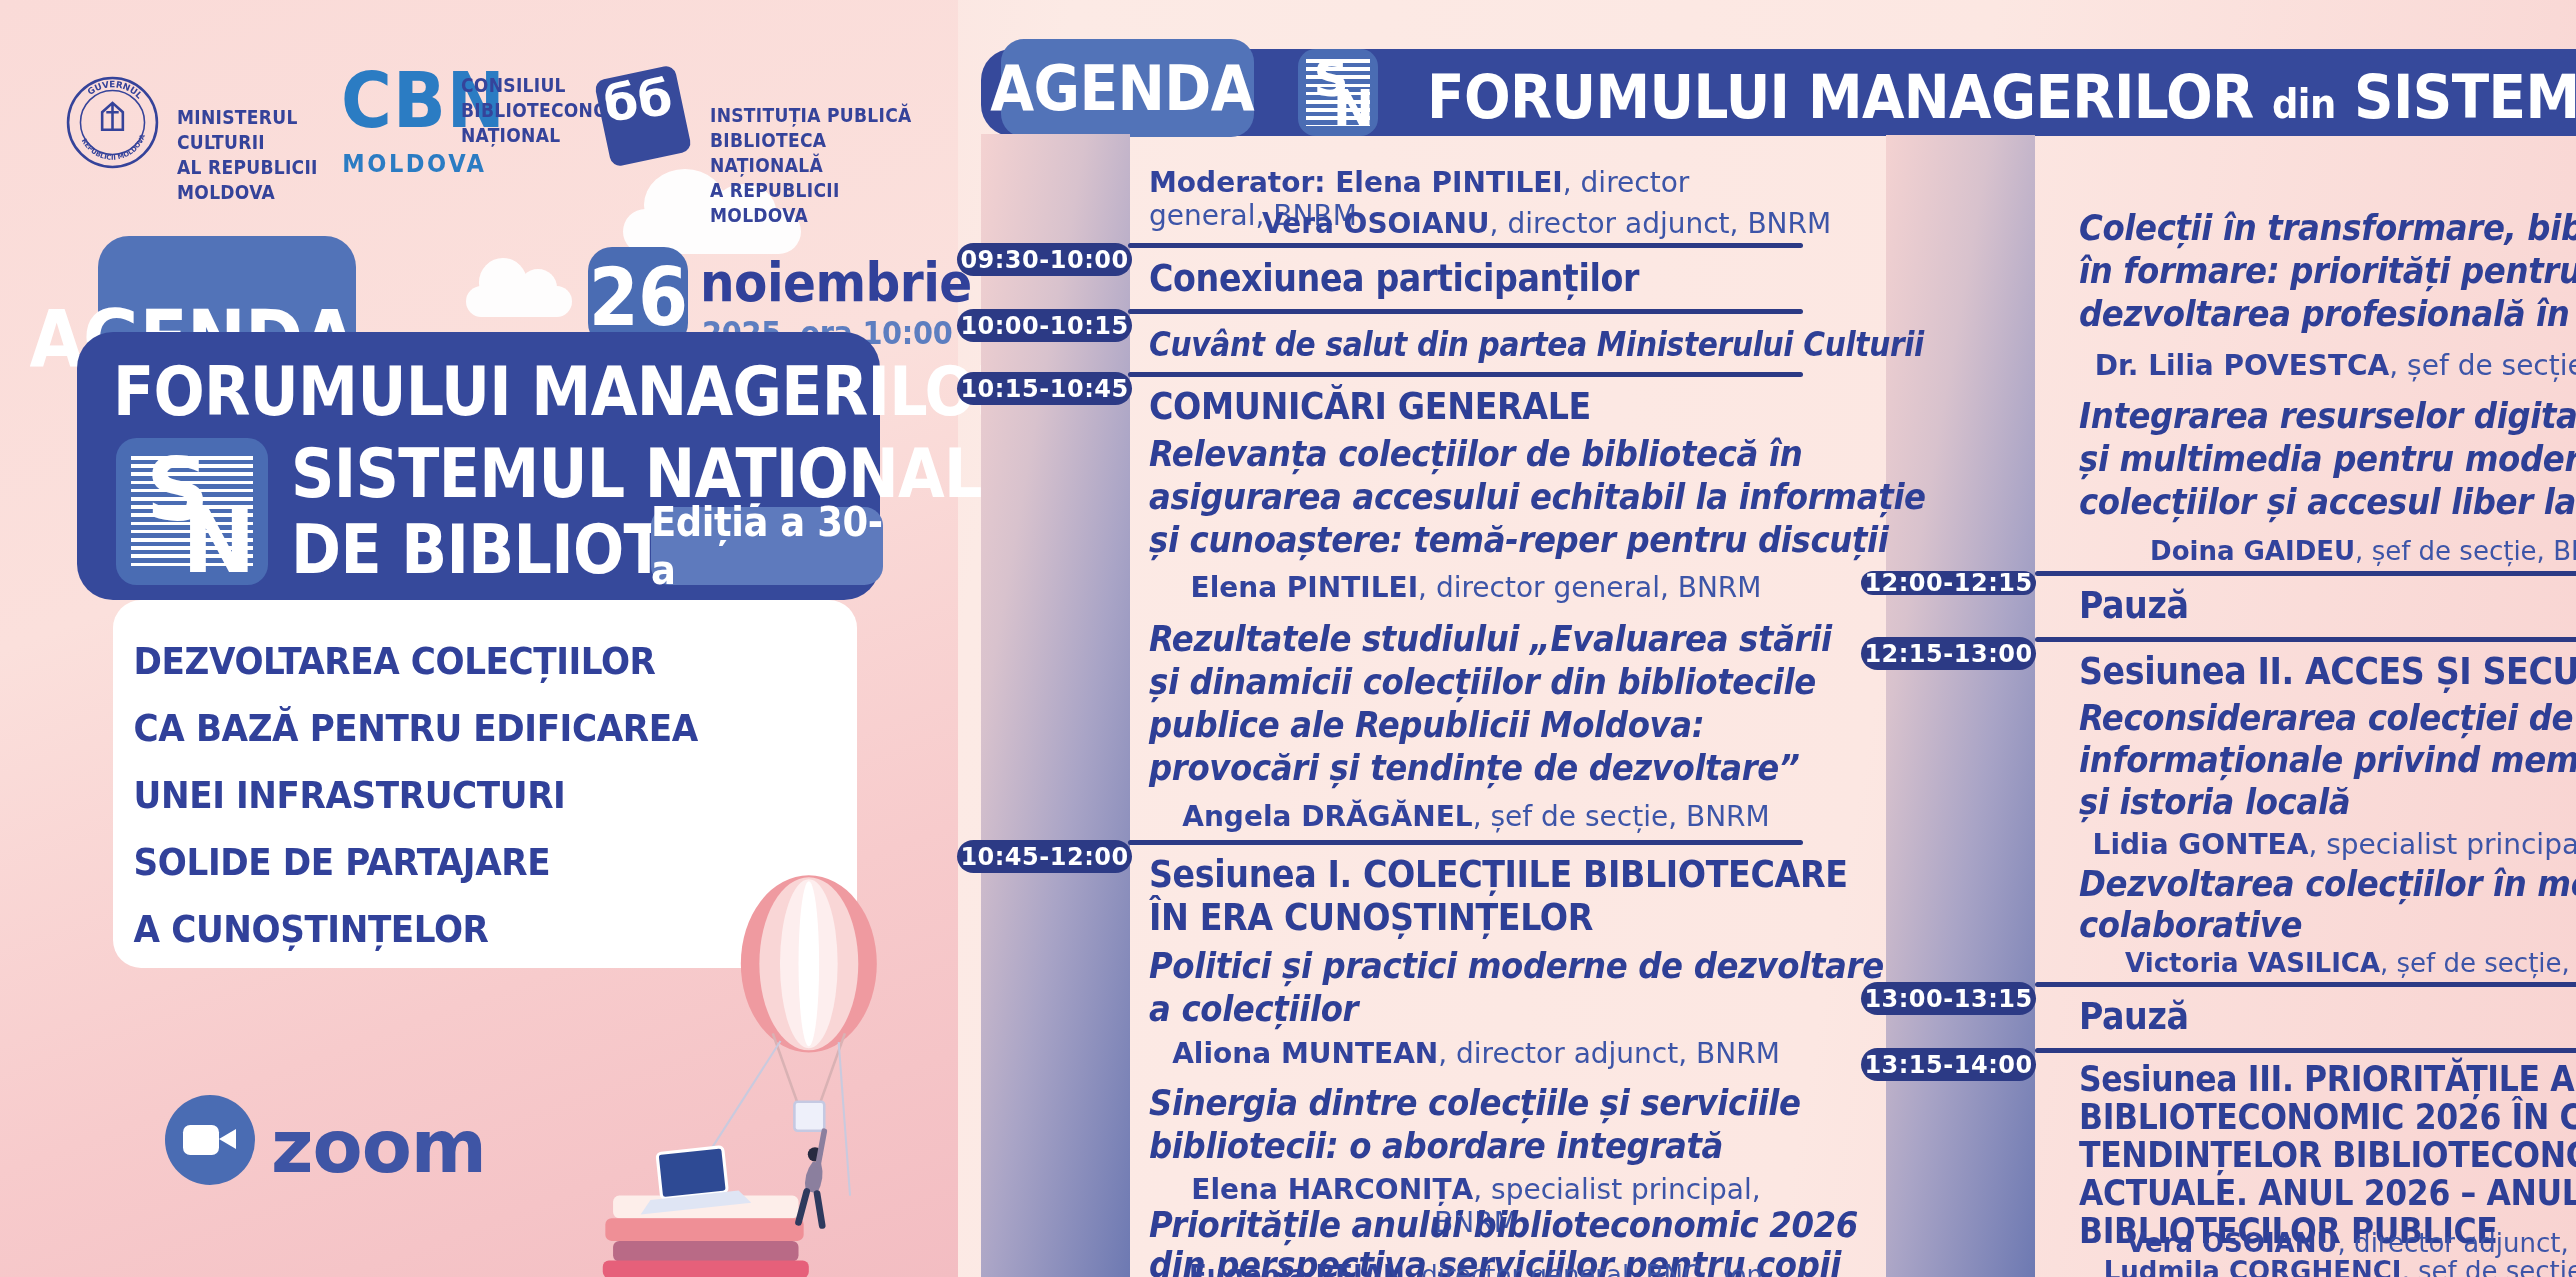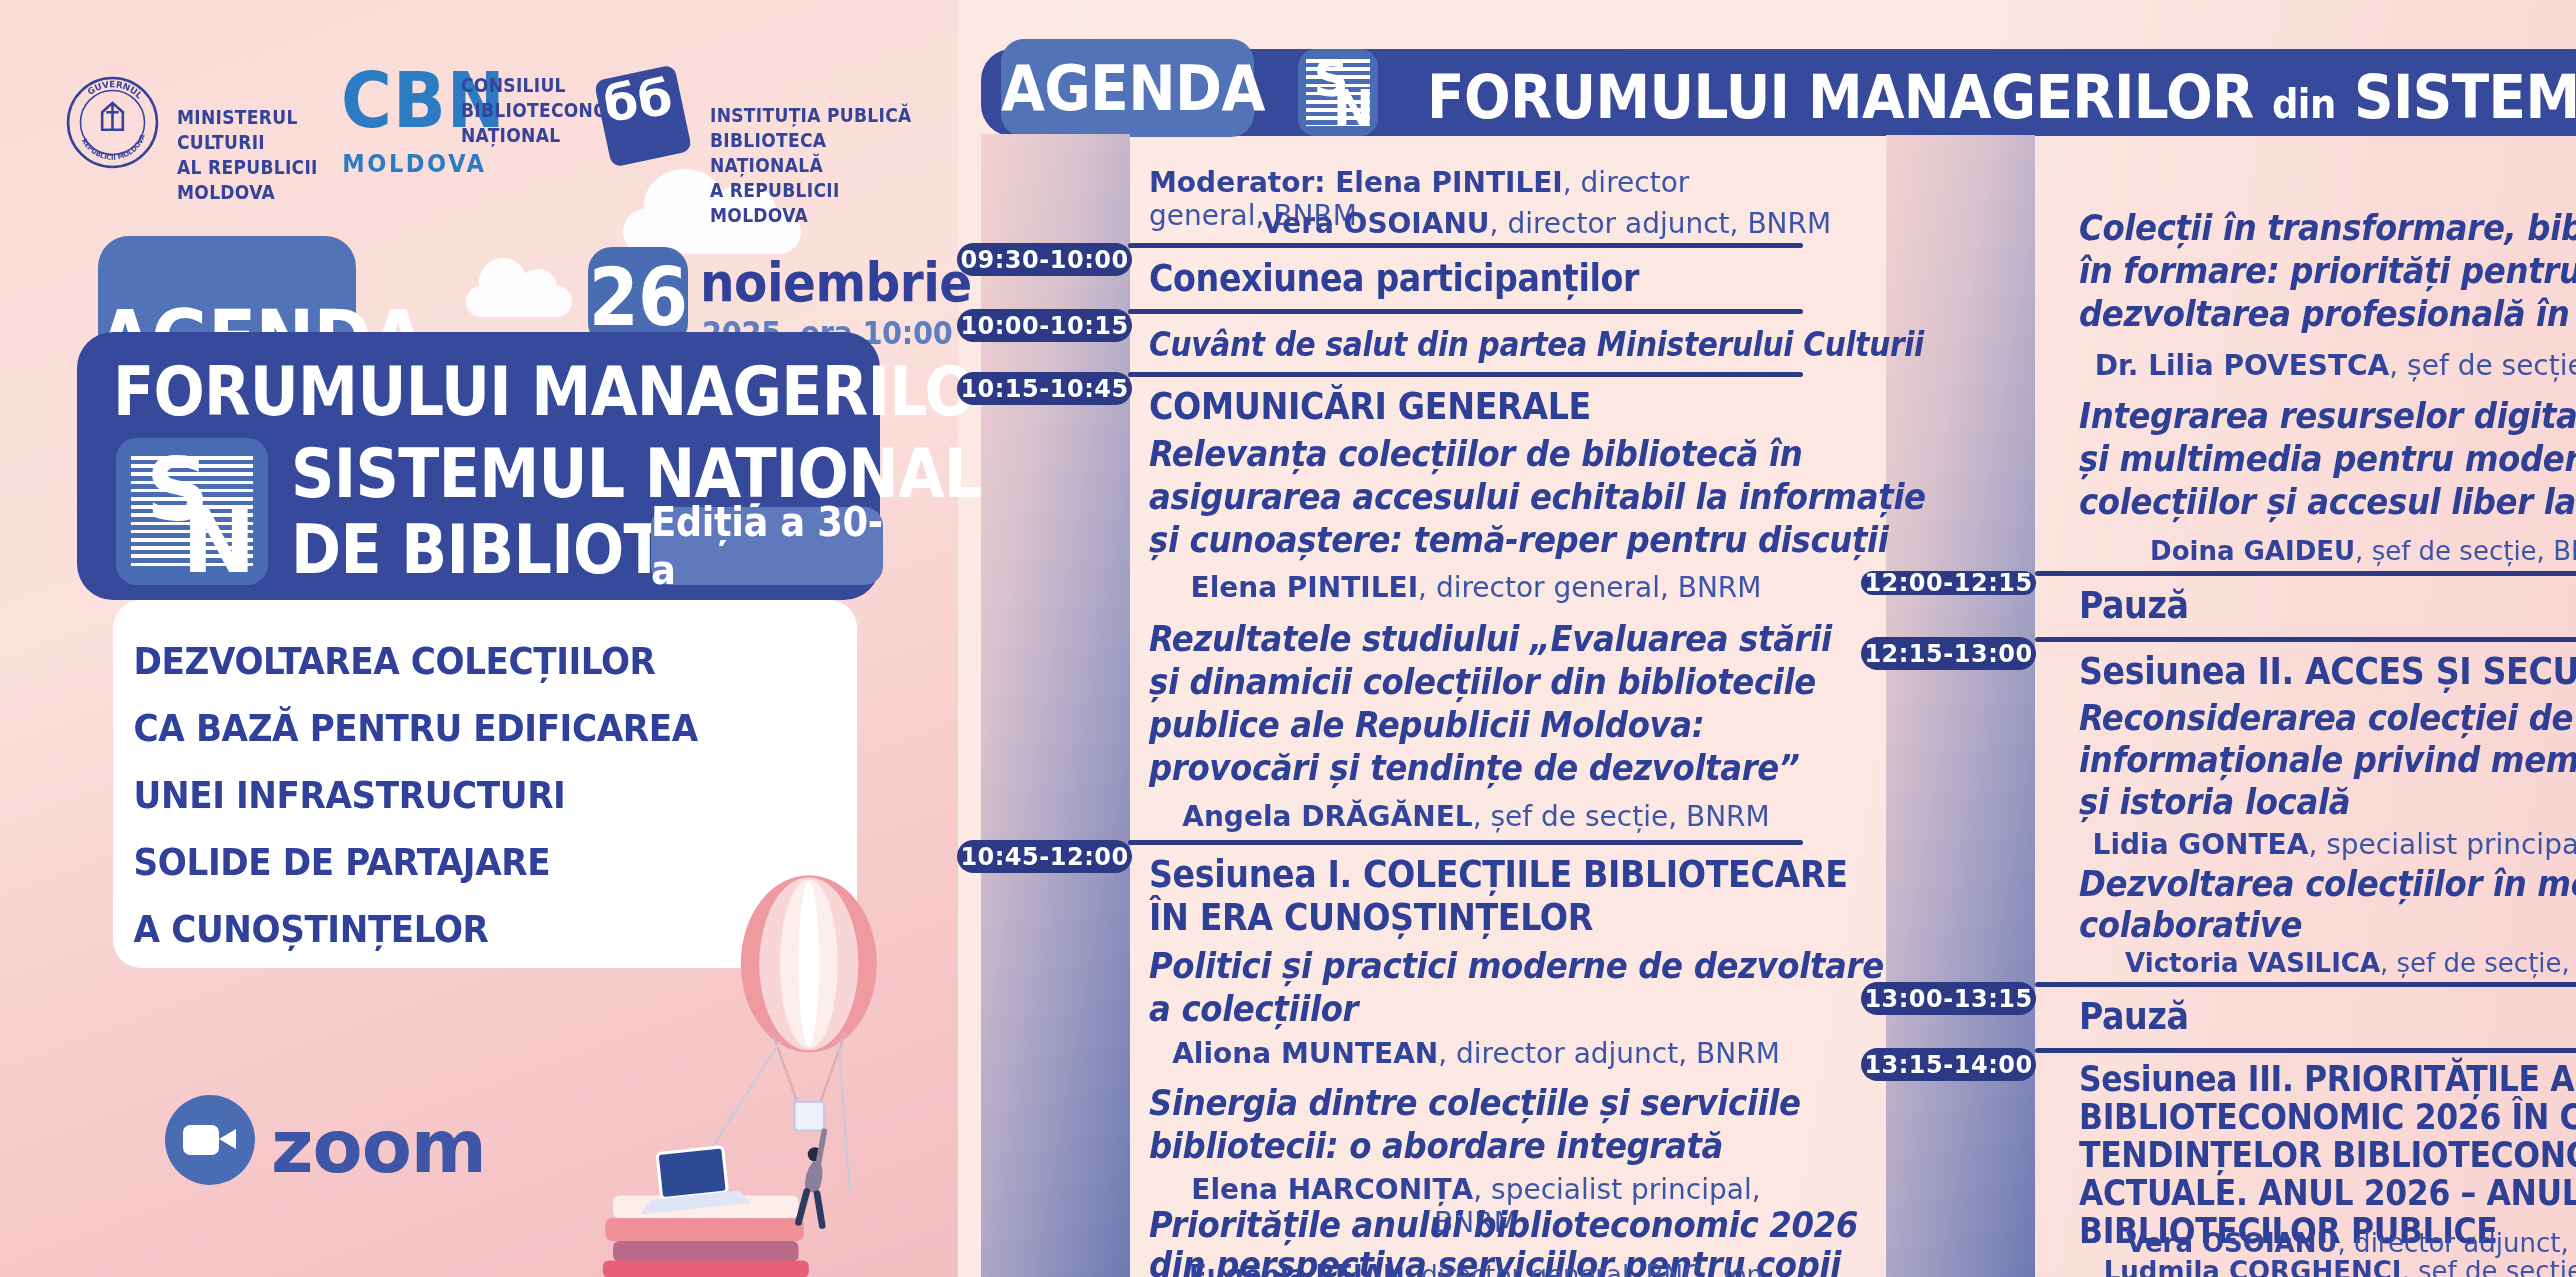--- a/index.html
+++ b/index.html
@@ -16,21 +16,21 @@
   .pillar{background:linear-gradient(100deg,#f4d2d1 0%,#d8c2cd 30%,#a9a4c6 60%,#6d79b2 100%);}
   .rule{height:4.6px;background:#2c3a85;border-radius:2.6px;}
   .badge{background:#2c3a85;border-radius:17.5px;color:#fff;font-weight:bold;
     display:flex;align-items:center;justify-content:center;font-size:24px;letter-spacing:0.5px;}
   .title{font-size:37px;color:#2e3f96;font-weight:600;}
   .ittl{font-size:36px;color:#2e3f96;font-weight:bold;font-style:italic;line-height:43px;}
   .sec{font-size:37px;color:#2e3f96;font-weight:bold;line-height:43px;}
   .sp{font-size:28px;color:#3d55a8;text-align:center;}
   .sp .b{font-weight:bold;color:#32439c;}
   .bluebox{background:#36499b;border-radius:36px;}
-  .lbadge{background:#5273b8;border-radius:28px;display:flex;align-items:center;justify-content:flex-start;}
+  .lbadge{background:#5273b8;border-radius:28px;display:flex;align-items:center;justify-content:flex-end;}
   .edition{background:#5e7abd;border-radius:18.5px;display:flex;align-items:center;justify-content:center;
     color:#fff;font-weight:bold;}
   .snbox{background:#4a6cb3;border-radius:20.6px;overflow:hidden;position:absolute;}
   .snstripes{position:absolute;inset:12% 10%;background:repeating-linear-gradient(180deg,#ffffff 0 3.6px,rgba(255,255,255,0) 3.6px 8.2px);}
   .snbox .S,.snbox .N{position:absolute;color:#fff;font-weight:bold;line-height:1;}
   .loglabel{color:#35439a;font-weight:bold;font-size:19px;line-height:25px;letter-spacing:0.3px;}
 </style>
 </head>
 <body>
 

